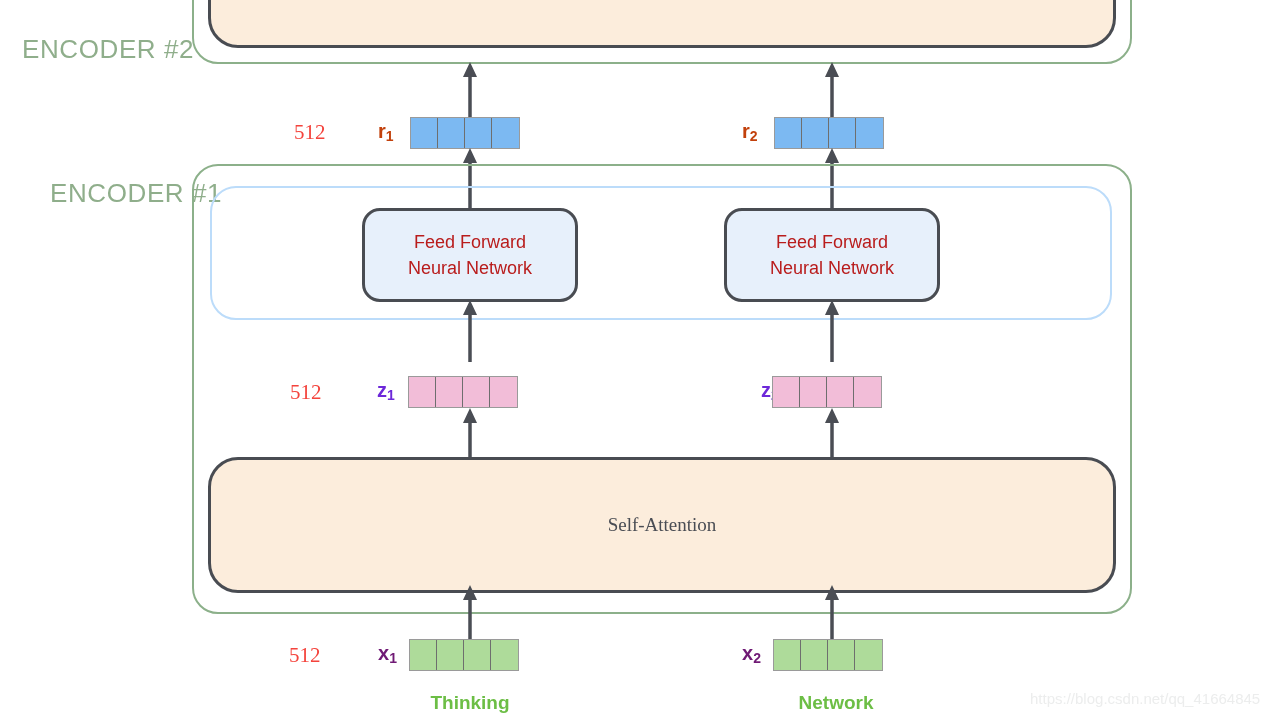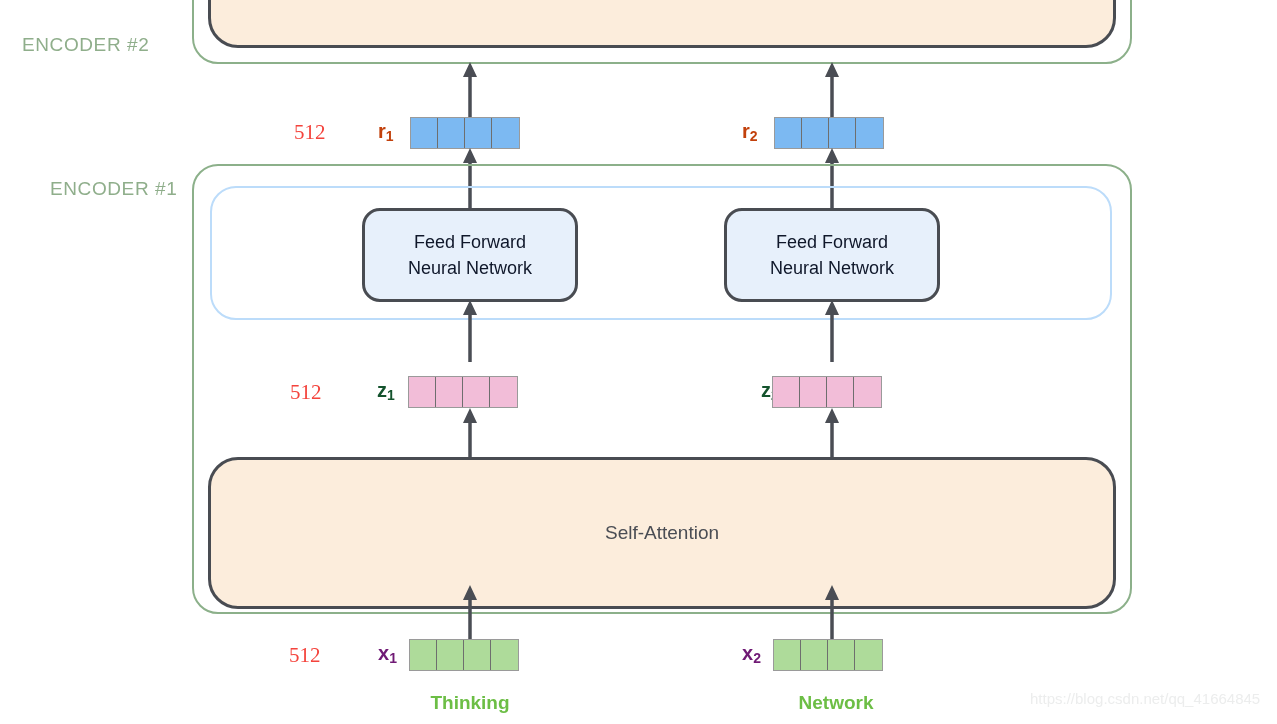--- a/index.html
+++ b/index.html
@@ -22,21 +22,21 @@
   .encoder-box {
     position: absolute;
     border: 2.5px solid #8cb08a;
     border-radius: 26px;
     background: transparent;
     box-sizing: border-box;
   }
   .encoder-label {
     position: absolute;
     color: #8fae8b;
-    font-size: 19px;
+    font-size: 26px;
     letter-spacing: 0.6px;
     font-family: "Liberation Sans", sans-serif;
     white-space: nowrap;
   }
 
   
   .selfattn {
     position: absolute;
     background: #fceddc;
     border: 3px solid #494c52;
@@ -62,21 +62,21 @@
   .ffn {
     position: absolute;
     background: #e7f0fb;
     border: 3px solid #494c52;
     border-radius: 18px;
     box-sizing: border-box;
     display: flex;
     flex-direction: column;
     align-items: center;
     justify-content: center;
-    color: #0f172a;
+    color: #b91c1c;
     font-size: 18px;
     line-height: 1.45;
     text-align: center;
   }
 
   
   .vec {
     position: absolute;
     display: flex;
     border: 1px solid #9a9a9a;
@@ -103,21 +103,21 @@
     white-space: nowrap;
   }
   .veclabel .sub {
     font-size: 14px;
     font-weight: bold;
     vertical-align: baseline;
     position: relative;
     top: 3px;
   }
   .veclabel.blue  { color: #c2410c; }
-  .veclabel.pink  { color: #14532d; }
+  .veclabel.pink  { color: #6d28d9; }
   .veclabel.green { color: #701a75; }
 
   
   .dim {
     position: absolute;
     color: #f4433c;
     font-family: "Liberation Serif", serif;
     font-size: 21px;
     white-space: nowrap;
   }
@@ -250,21 +250,21 @@
       <polygon points="10,0 3,15 17,15" fill="#4a4d54"></polygon>
     </svg>
   </div>
   <div class="arrow" style="left:822px; top:408px; width:20px; height:52px;">
     <svg width="20" height="52" viewBox="0 0 20 52">
       <line x1="10" y1="52" x2="10" y2="14" stroke="#4a4d54" stroke-width="3.5"></line>
       <polygon points="10,0 3,15 17,15" fill="#4a4d54"></polygon>
     </svg>
   </div>
 
-  <div class="selfattn" style="left:208px; top:457px; width:908px; height:152px;">
+  <div class="selfattn" style="left:208px; top:457px; width:908px; height:136px;font-family:Liberation Serif, serif;">
     <span>Self-Attention</span>
   </div>
 
   <div class="arrow" style="left:460px; top:585px; width:20px; height:56px;">
     <svg width="20" height="56" viewBox="0 0 20 56">
       <line x1="10" y1="56" x2="10" y2="14" stroke="#4a4d54" stroke-width="3.5"></line>
       <polygon points="10,0 3,15 17,15" fill="#4a4d54"></polygon>
     </svg>
   </div>
   <div class="arrow" style="left:822px; top:585px; width:20px; height:56px;">

